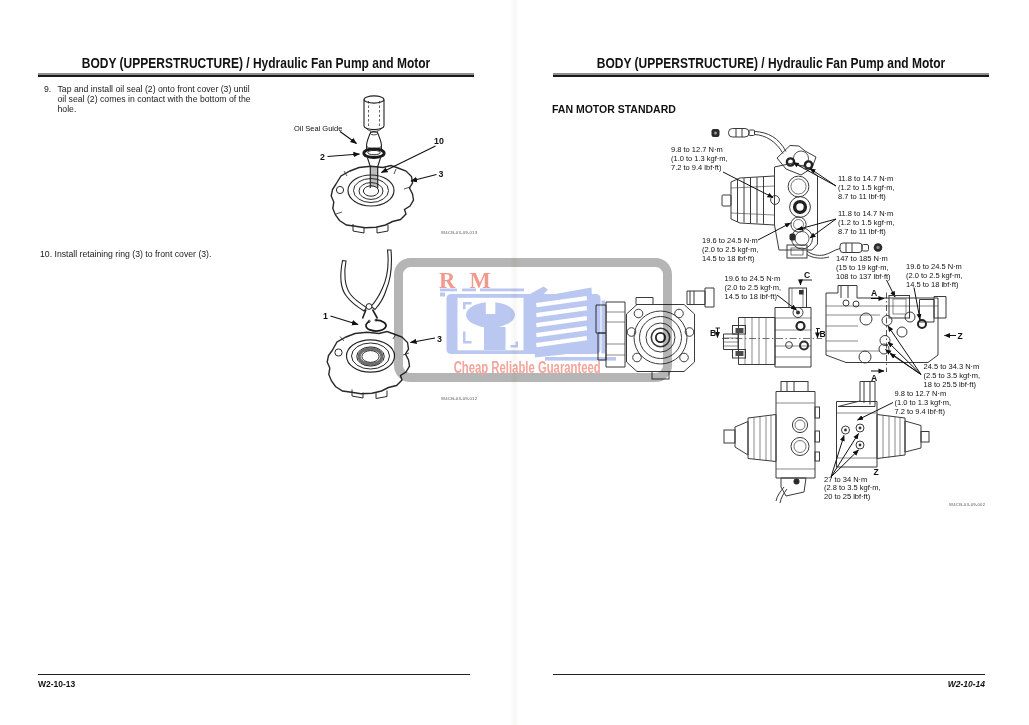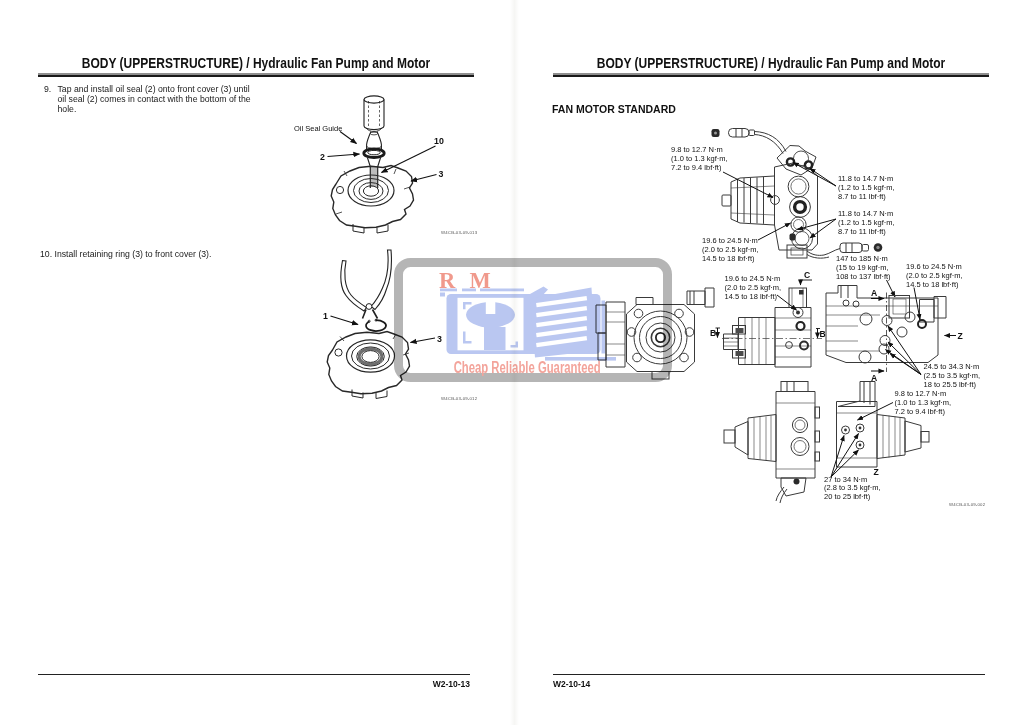--- a/index.html
+++ b/index.html
@@ -27,23 +27,23 @@
   <div style="display:flex;">
       <div style="width:13.5px;flex:none;">9.</div>
       <div>Tap and install oil seal (2) onto front cover (3) until oil seal (2) comes in contact with the bottom of the hole.</div>
     </div>
 </div>
 <div class="abs step" style="left:40px;top:250px;width:220px;">10. Install retaining ring (3) to front cover (3).</div>
 
 <div class="abs" style="left:552px;top:83px;font-weight:bold;font-size:10.5px;letter-spacing:0px;color:#111;margin-top:20px;">FAN MOTOR STANDARD</div>
 
 <div class="abs fline" style="left:38px;top:674px;width:432px;"></div>
-<div class="abs foot" style="left:38px;top:679px;width:432px;text-align:right;">W2-10-13</div>
+<div class="abs foot" style="left:38px;top:679px;width:432px;text-align:left;">W2-10-13</div>
 <div class="abs fline" style="left:553px;top:674px;width:432px;"></div>
-<div class="abs foot" style="left:553px;top:679px;width:432px;text-align:left;">W2-10-14</div>
+<div class="abs foot" style="left:553px;top:679px;width:432px;text-align:right;font-style:italic;">W2-10-14</div>
 
 <svg class="abs" style="left:0;top:0;filter:blur(0.28px);" width="1029" height="725" viewBox="0 0 1029 725">
 <defs>
 <marker id="ah" viewBox="0 0 10 10" refX="9" refY="5" markerWidth="6.2" markerHeight="6.2" orient="auto-start-reverse">
         <path d="M0,1 L10,5 L0,9 z" fill="#111"></path>
       </marker>
 </defs>
 <g id="drawings">
 <g font-family="Liberation Sans, sans-serif" font-size="7.5" fill="#111" stroke="none">
 

